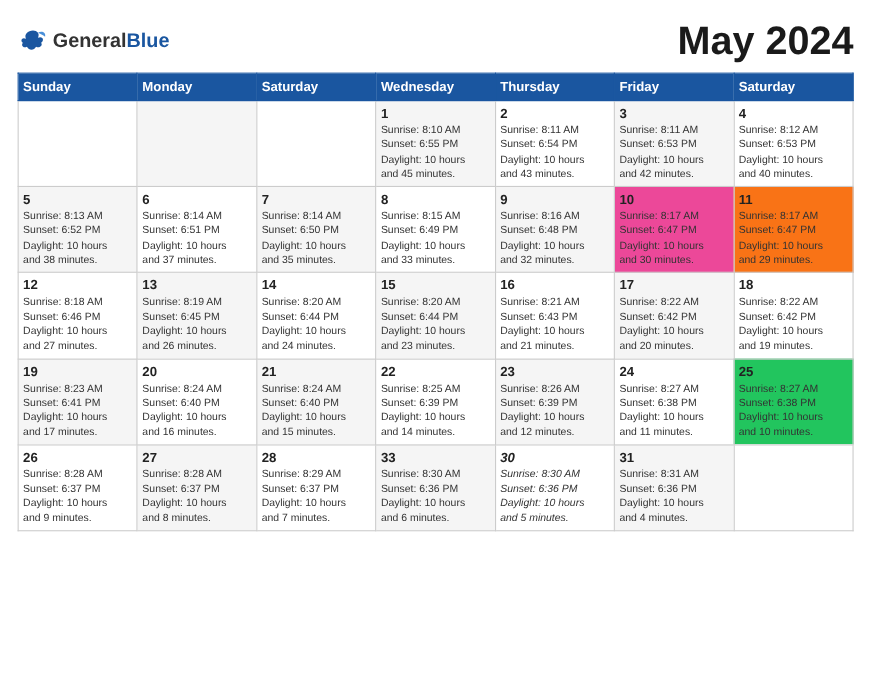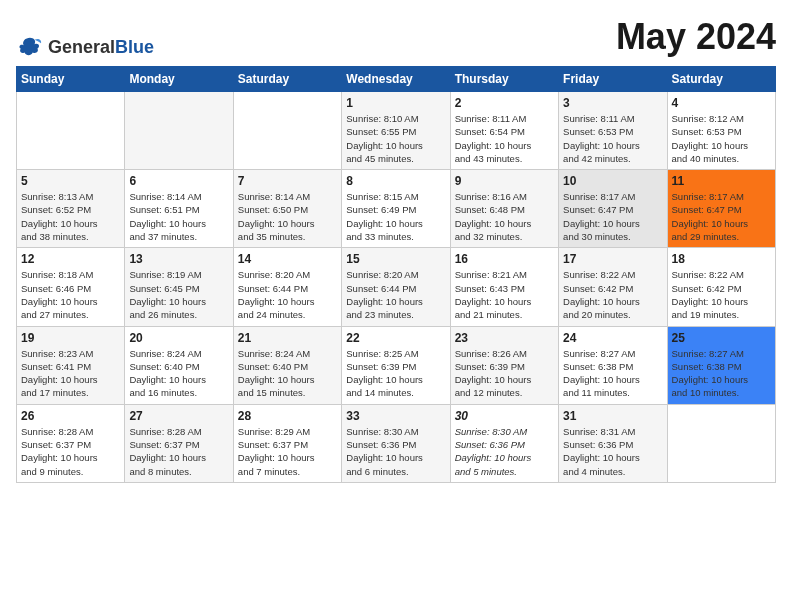--- a/index.html
+++ b/index.html
@@ -6,21 +6,21 @@
     body {
       font-family: Arial, sans-serif;
       background: #fff;
       width: 792px;
       min-height: 612px;
       padding: 16px;
     }
     .header {
       display: flex;
       justify-content: space-between;
-      align-items: flex-end;
+      align-items: center;
       margin-bottom: 8px;
       gap: 17px;
     }
     .logo {
       display: flex;
       align-items: center;
       gap: 4px;
     }
     .logo-bird {
       width: 28px;
@@ -182,21 +182,21 @@
 Daylight: 10 hours
 and 33 minutes.</div>
         </td>
         <td style="background: rgb(245, 245, 245);">
           <span class="day-num">9</span>
           <div class="day-info" style="white-space: pre-line;">Sunrise: 8:16 AM
 Sunset: 6:48 PM
 Daylight: 10 hours
 and 32 minutes.</div>
         </td>
-        <td style="background: #e5e5e5;">
+        <td style="background: #ec4899;">
           <span class="day-num">10</span>
           <div class="day-info" style="white-space: pre-line;">Sunrise: 8:17 AM
 Sunset: 6:47 PM
 Daylight: 10 hours
 and 30 minutes.</div>
         </td>
         <td style="background: #f97316;">
           <span class="day-num">11</span>
           <div class="day-info" style="white-space: pre-line;">Sunrise: 8:17 AM
 Sunset: 6:47 PM
@@ -291,21 +291,21 @@
 Daylight: 10 hours
 and 12 minutes.</div>
         </td>
         <td style="background: rgb(255, 255, 255);">
           <span class="day-num">24</span>
           <div class="day-info" style="white-space: pre-line;">Sunrise: 8:27 AM
 Sunset: 6:38 PM
 Daylight: 10 hours
 and 11 minutes.</div>
         </td>
-        <td style="background: #3b82f6;">
+        <td style="background: #22c55e;">
           <span class="day-num">25</span>
           <div class="day-info" style="white-space: pre-line;">Sunrise: 8:27 AM
 Sunset: 6:38 PM
 Daylight: 10 hours
 and 10 minutes.</div>
         </td>
       </tr>
       <tr>
         <td style="background: rgb(255, 255, 255);">
           <span class="day-num">26</span>

